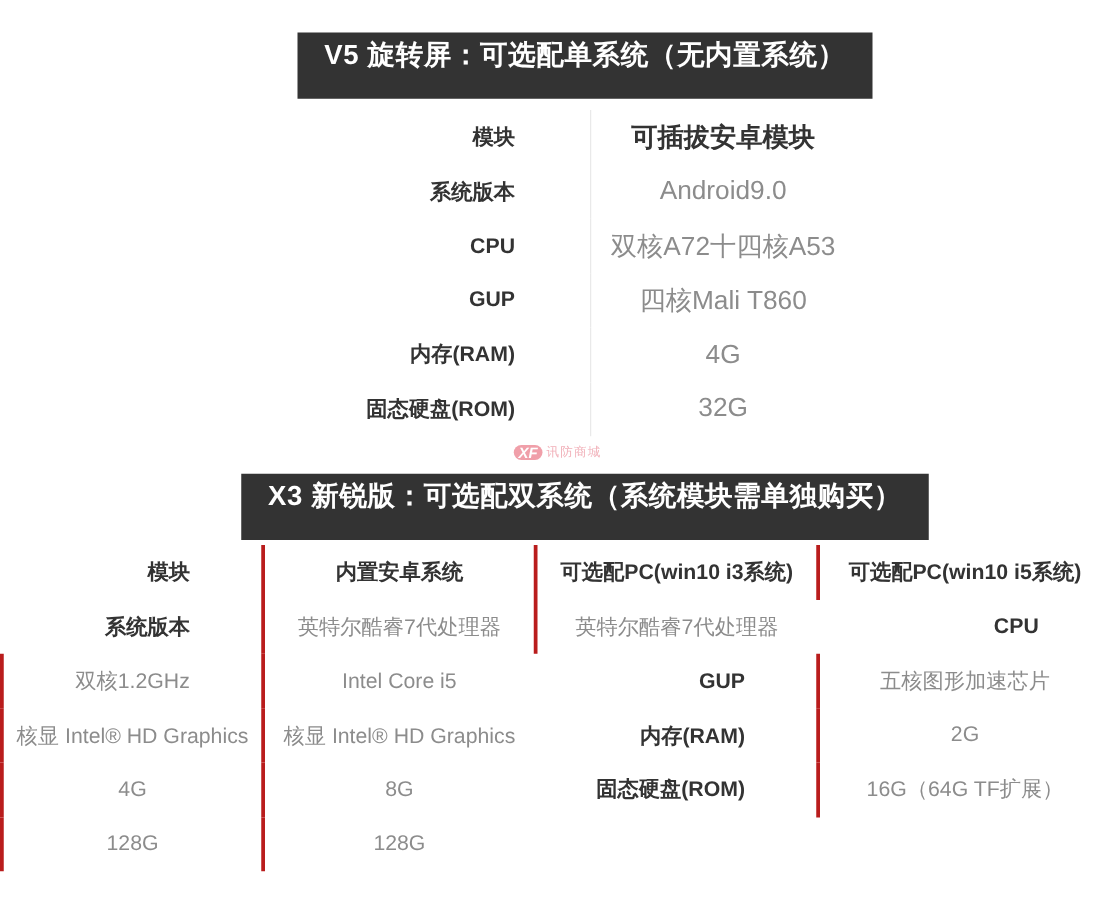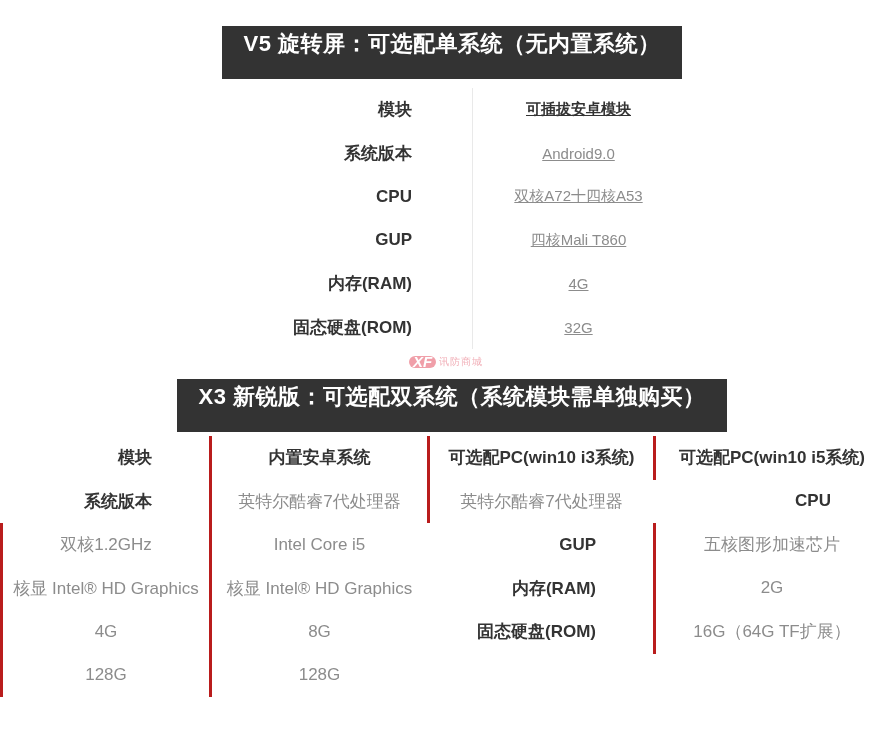--- a/index.html
+++ b/index.html
@@ -17,21 +17,21 @@
     box-sizing: border-box;
     padding-top: 26px;
   }
   .bar-wrap {
     text-align: center;
     height: 35px;
   }
   .header-bar {
     display: inline-block;
     position: relative;
-    left: 8px;
+    left: 24px;
     background: #333333;
     color: #ffffff;
     font-size: 22px;
     font-weight: bold;
     height: 53px;
     line-height: 36px;
     padding: 0 21px;
     letter-spacing: 0.5px;
     white-space: nowrap;
   }
@@ -48,25 +48,24 @@
     justify-content: flex-end;
     padding-right: 60px;
     font-size: 17px;
     font-weight: bold;
     color: #333333;
   }
   .table1 .value {
     display: flex;
     align-items: center;
     justify-content: center;
-    font-size: 15px;
+    font-size: 21px;
     color: #8c8c8c;
     border-left: 1px solid #e9e9e9;
     white-space: nowrap;
-    text-decoration: underline;
   }
   .table1 .value.hd {
     color: #333333;
     font-weight: bold;
   }
   
   .wm-wrap {
     margin-top: 4px;
     height: 18px;
     text-align: center;
@@ -75,21 +74,21 @@
   }
   .watermark {
     display: inline-flex;
     align-items: center;
     gap: 3px;
     opacity: 0.85;
   }
   .wm-badge {
     background: #ee8f9b;
     color: #ffffff;
-    font-size: 15px;
+    font-size: 12px;
     font-weight: bold;
     font-style: italic;
     line-height: 12px;
     border-radius: 7px;
     padding: 0 4px;
   }
   .wm-text {
     color: #efa3ad;
     font-size: 10px;
     letter-spacing: 1px;

